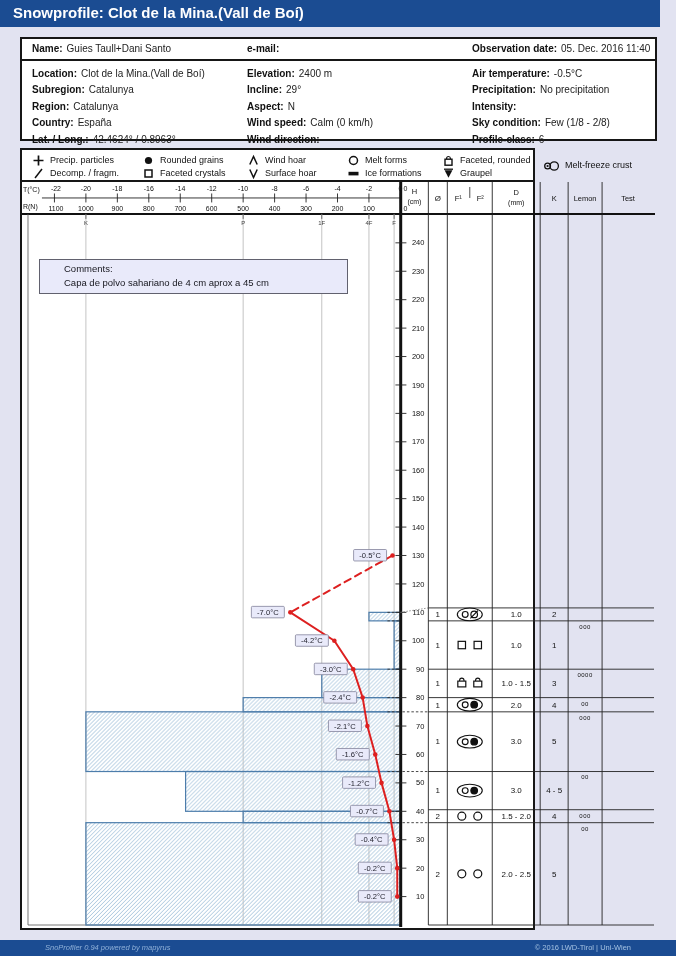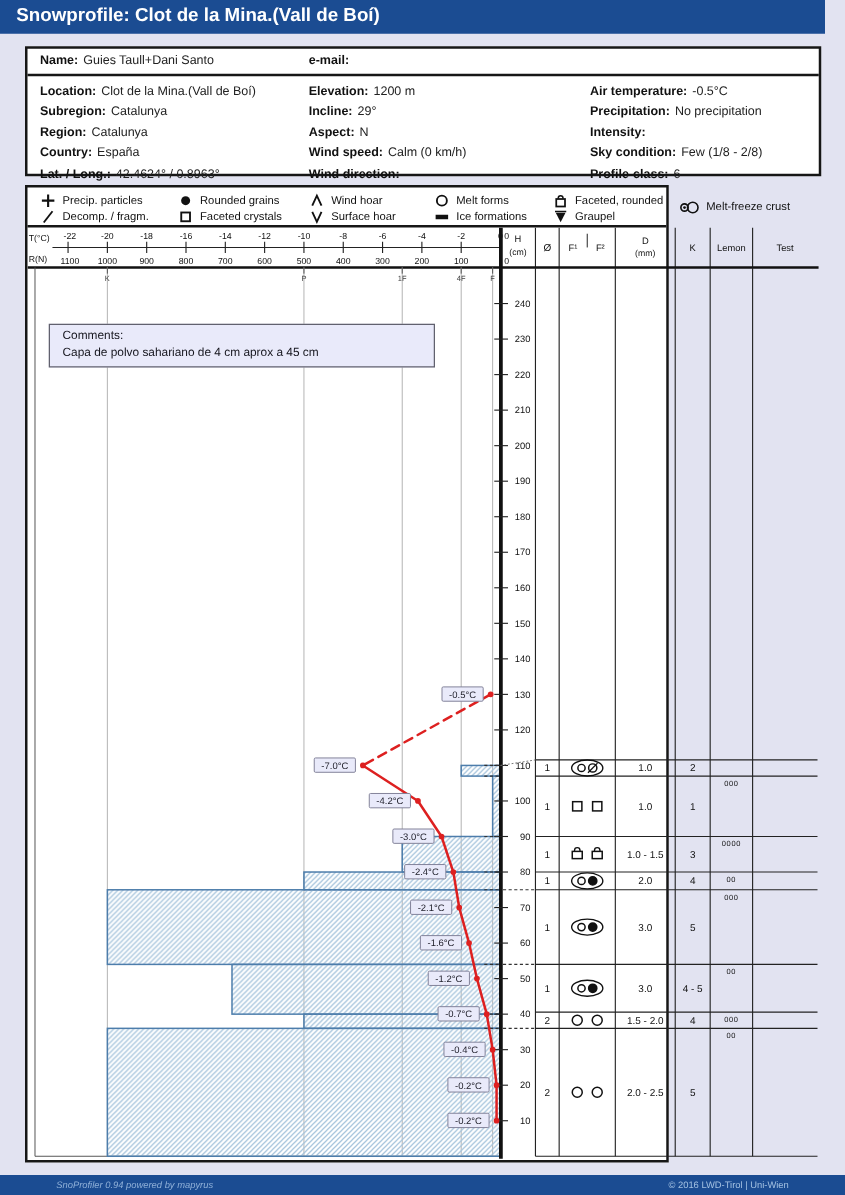--- a/index.html
+++ b/index.html
@@ -15,49 +15,52 @@
   .infocols{position:relative;height:78px;border-radius:28px;}
   .infocol{position:absolute;top:5px;font-size:10px;}
   .info-line{height:16.4px;line-height:16.4px;white-space:nowrap;}
   .mainbox{position:absolute;left:20px;top:148px;width:515px;height:782px;background:#fff;
     border:2px solid #161616;box-sizing:border-box;}
   .legend{position:relative;height:30px;border-bottom:2px solid #161616;}
   .legend-item{position:absolute;display:flex;align-items:center;height:14px;font-size:9px;color:#111;white-space:nowrap;}
   .legend-item svg{margin-right:5px;flex:none;}
   .chartholder{position:relative;width:633px;height:746px;}
   .commentsbox{position:absolute;left:17px;top:77px;width:309px;height:35px;background:#e9eafa;
-    border:1px solid #61616e;box-sizing:border-box;font-size:9.5px;color:#16161e;padding:2px 10px;line-height:14px;pointer-events:none;}
+    border:1px solid #61616e;box-sizing:border-box;font-size:9.5px;color:#16161e;padding:2px 24px;line-height:14px;pointer-events:none;}
   .footer{position:absolute;left:0;top:940px;width:676px;height:32px;background:#1b4c92;font-size:7.5px;line-height:16px;}
   .footer .fl{position:absolute;left:45px;color:#8fb0d8;font-style:italic;}
   .footer .fr{position:absolute;right:45px;color:#a3c1e2;}
 </style>
 </head>
 <body>
 
 <div class="titlebar">Snowprofile: Clot de la Mina.(Vall de Boí)</div>
 
 <div class="infobox">
   <div class="namerow">
     <span class="cell" style="left:10px">
       <span class="lbl">Name:</span><span class="val">Guies Taull+Dani Santo</span>
     </span>
     <span class="cell" style="left:225px">
       <span class="lbl">e-mail:</span><span class="val"></span>
     </span>
+    <span class="cell" style="left:450px">
+      <span class="lbl">Observation date:</span><span class="val">05. Dec. 2016 11:40</span>
+    </span>
   </div>
   <div class="infocols">
     <div class="infocol" id="info-col1" style="left:10px">
         <div class="info-line"><span class="lbl">Location:</span><span class="val">Clot de la Mina.(Vall de Boí)</span></div>
         <div class="info-line"><span class="lbl">Subregion:</span><span class="val">Catalunya</span></div>
         <div class="info-line"><span class="lbl">Region:</span><span class="val">Catalunya</span></div>
         <div class="info-line"><span class="lbl">Country:</span><span class="val">España</span></div>
         <div class="info-line"><span class="lbl">Lat. / Long.:</span><span class="val">42.4624° / 0.8963°</span></div>
       </div>
     <div class="infocol" id="info-col2" style="left:225px">
-        <div class="info-line"><span class="lbl">Elevation:</span><span class="val">1200 m</span></div>
+        <div class="info-line"><span class="lbl">Elevation:</span><span class="val">2400 m</span></div>
         <div class="info-line"><span class="lbl">Incline:</span><span class="val">29°</span></div>
         <div class="info-line"><span class="lbl">Aspect:</span><span class="val">N</span></div>
         <div class="info-line"><span class="lbl">Wind speed:</span><span class="val">Calm (0 km/h)</span></div>
         <div class="info-line"><span class="lbl">Wind direction:</span><span class="val"></span></div>
       </div>
     <div class="infocol" id="info-col3" style="left:450px">
         <div class="info-line"><span class="lbl">Air temperature:</span><span class="val">-0.5°C</span></div>
         <div class="info-line"><span class="lbl">Precipitation:</span><span class="val">No precipitation</span></div>
         <div class="info-line"><span class="lbl">Intensity:</span><span class="val"></span></div>
         <div class="info-line"><span class="lbl">Sky condition:</span><span class="val">Few (1/8 - 2/8)</span></div>

